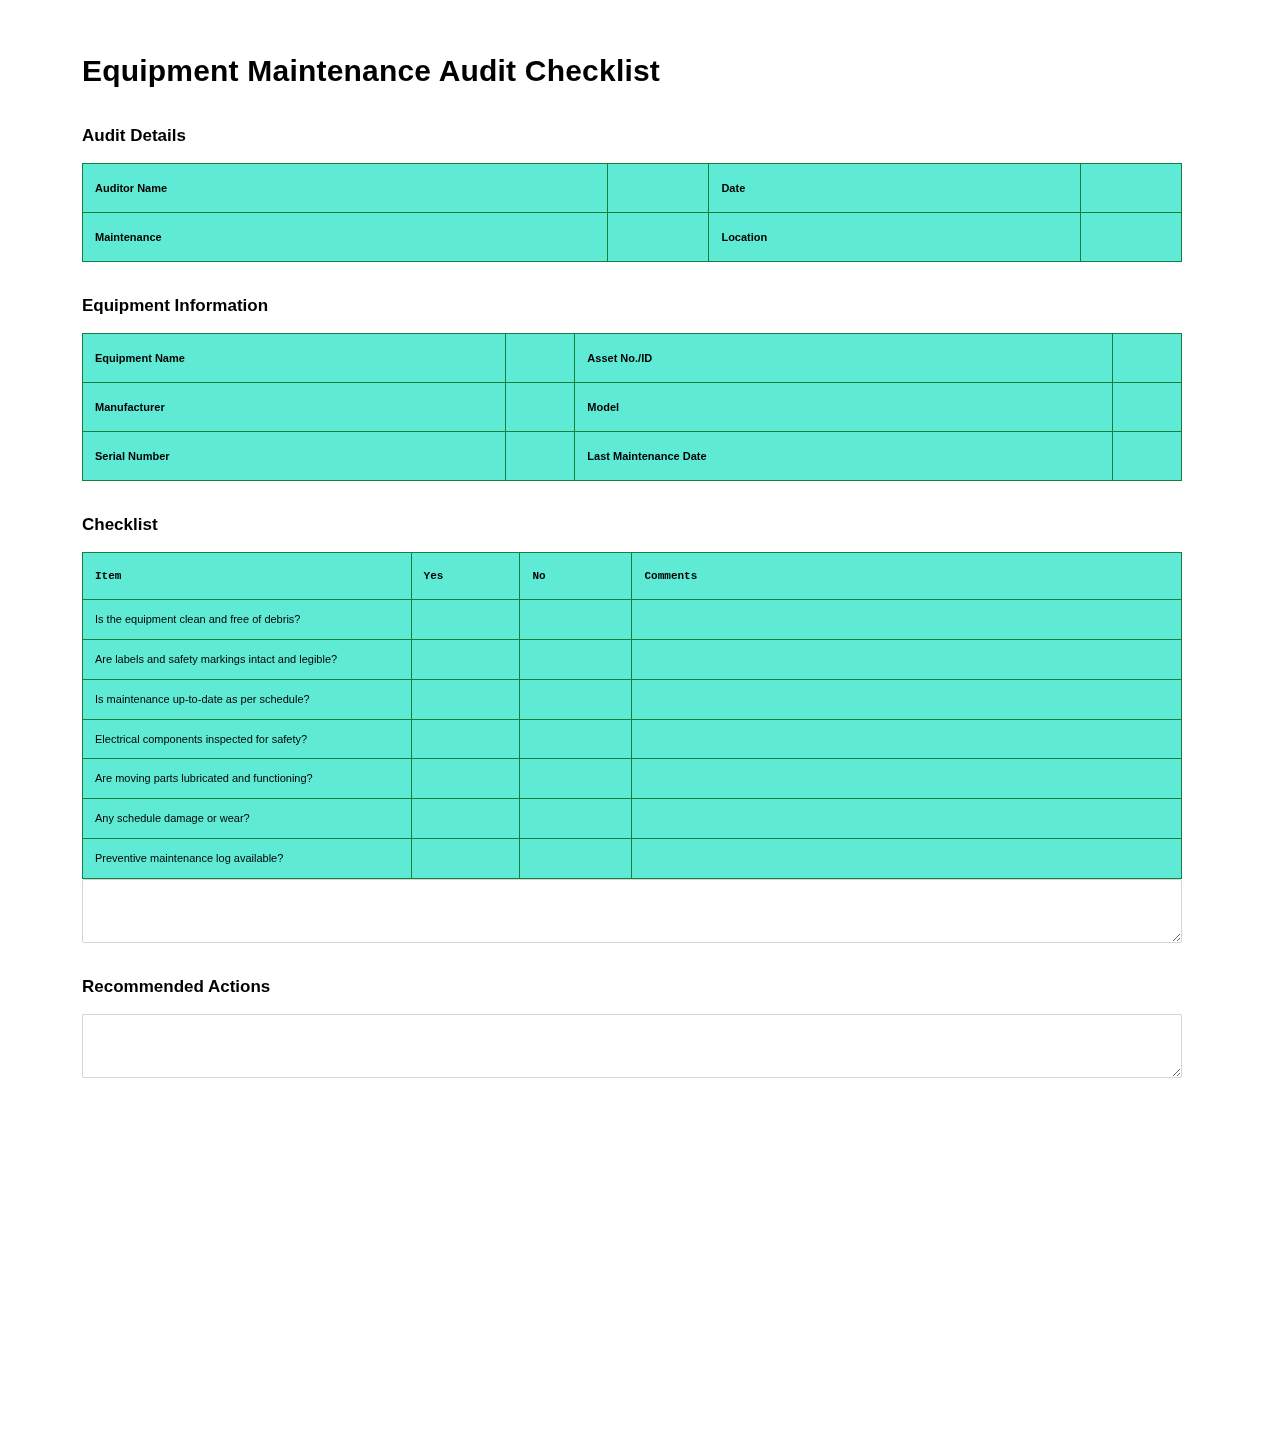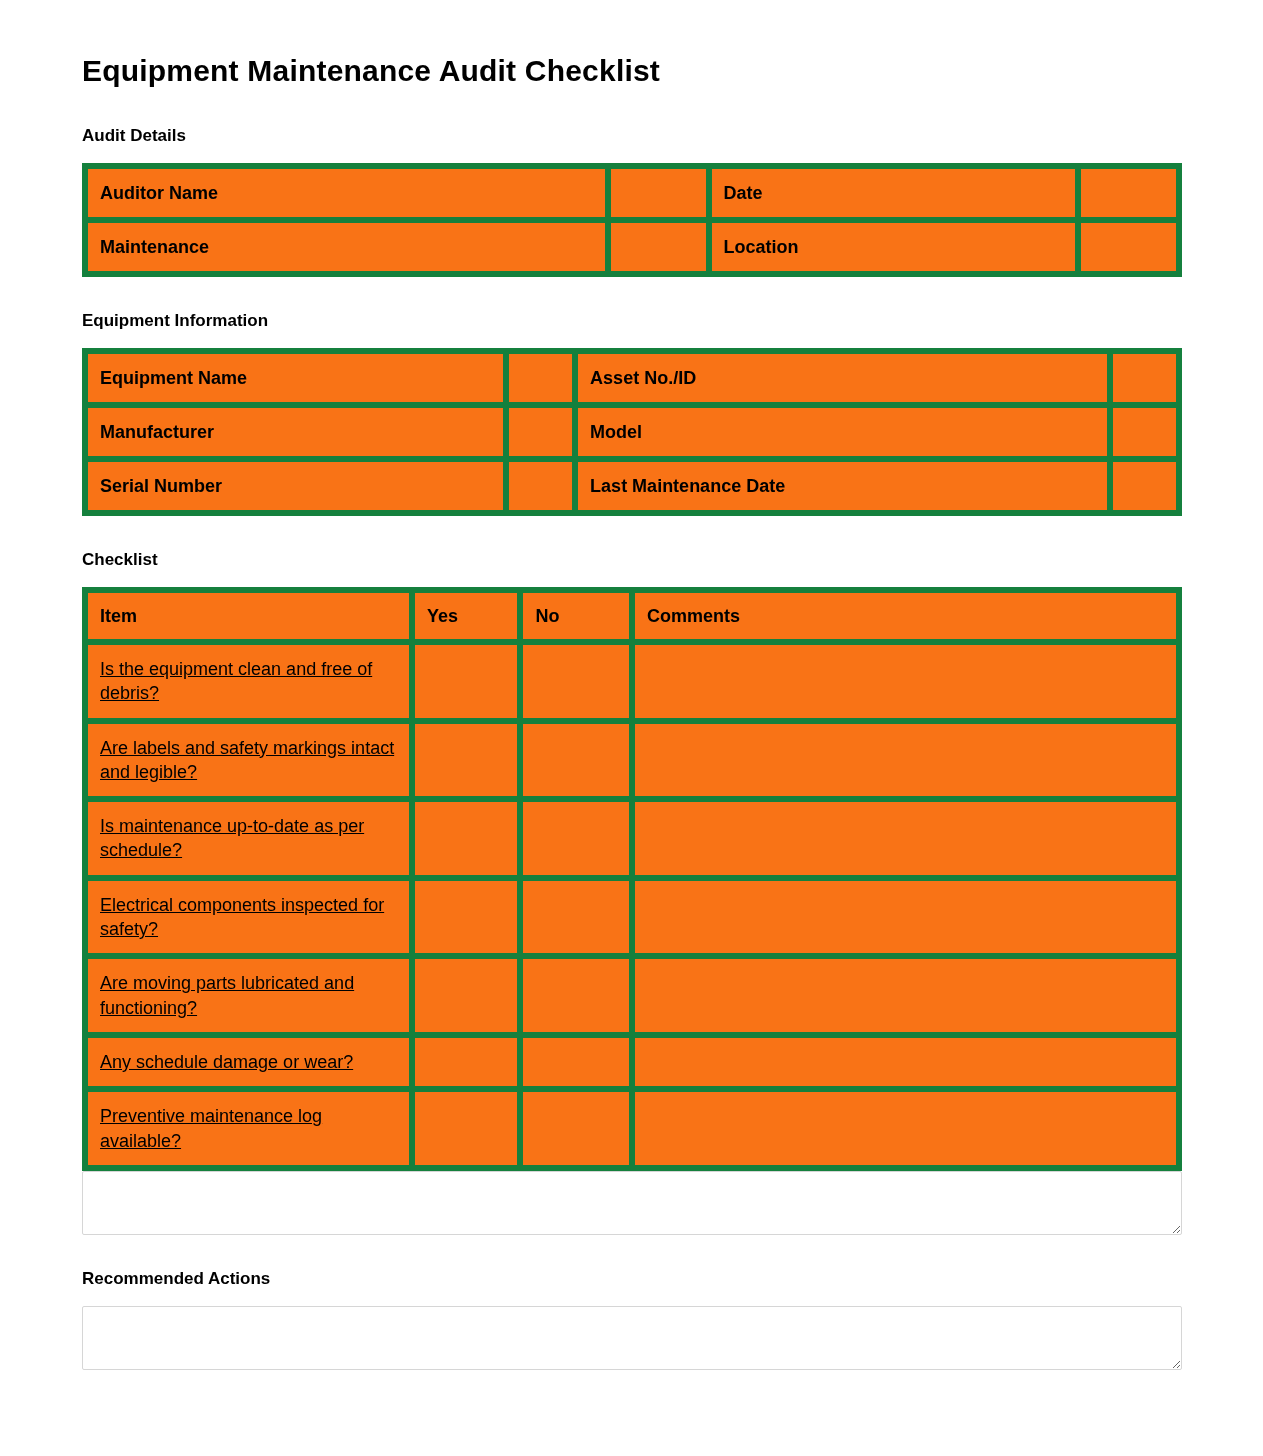--- a/index.html
+++ b/index.html
@@ -23,44 +23,44 @@
     font-size: 17px;
     font-weight: 700;
     margin: 34px 0 17px 0;
   }
   table {
     width: 100%;
     border-collapse: collapse;
     table-layout: fixed;
   }
   td, th {
-    border: 6px solid #15803d;
-    font-size: 18px;
+    border: 1px solid #15803d;
+    font-size: 11px;
     text-align: left;
     vertical-align: middle;
-    background: #f97316;
+    background: #5eead4;
   }
   
   table.kv td {
     padding: 14px 12px;
     line-height: 20px;
   }
   td.lbl { font-weight: 700; }
   td.val { font-weight: 400; }
   
   table.checklist th {
     font-weight: 700;
     padding: 13px 12px;
     line-height: 20px;
+    font-family: Liberation Mono, monospace;
   }
   table.checklist td {
     font-weight: 400;
     padding: 12px 12px;
     line-height: 1.35;
-    text-decoration: underline;
   }
   textarea {
     display: block;
     width: 100%;
     height: 64px;
     border: 1px solid #d6d6d6;
     border-radius: 2px;
     background: #ffffff;
     font-family: "Liberation Sans", "DejaVu Sans", sans-serif;
     font-size: 15px;

